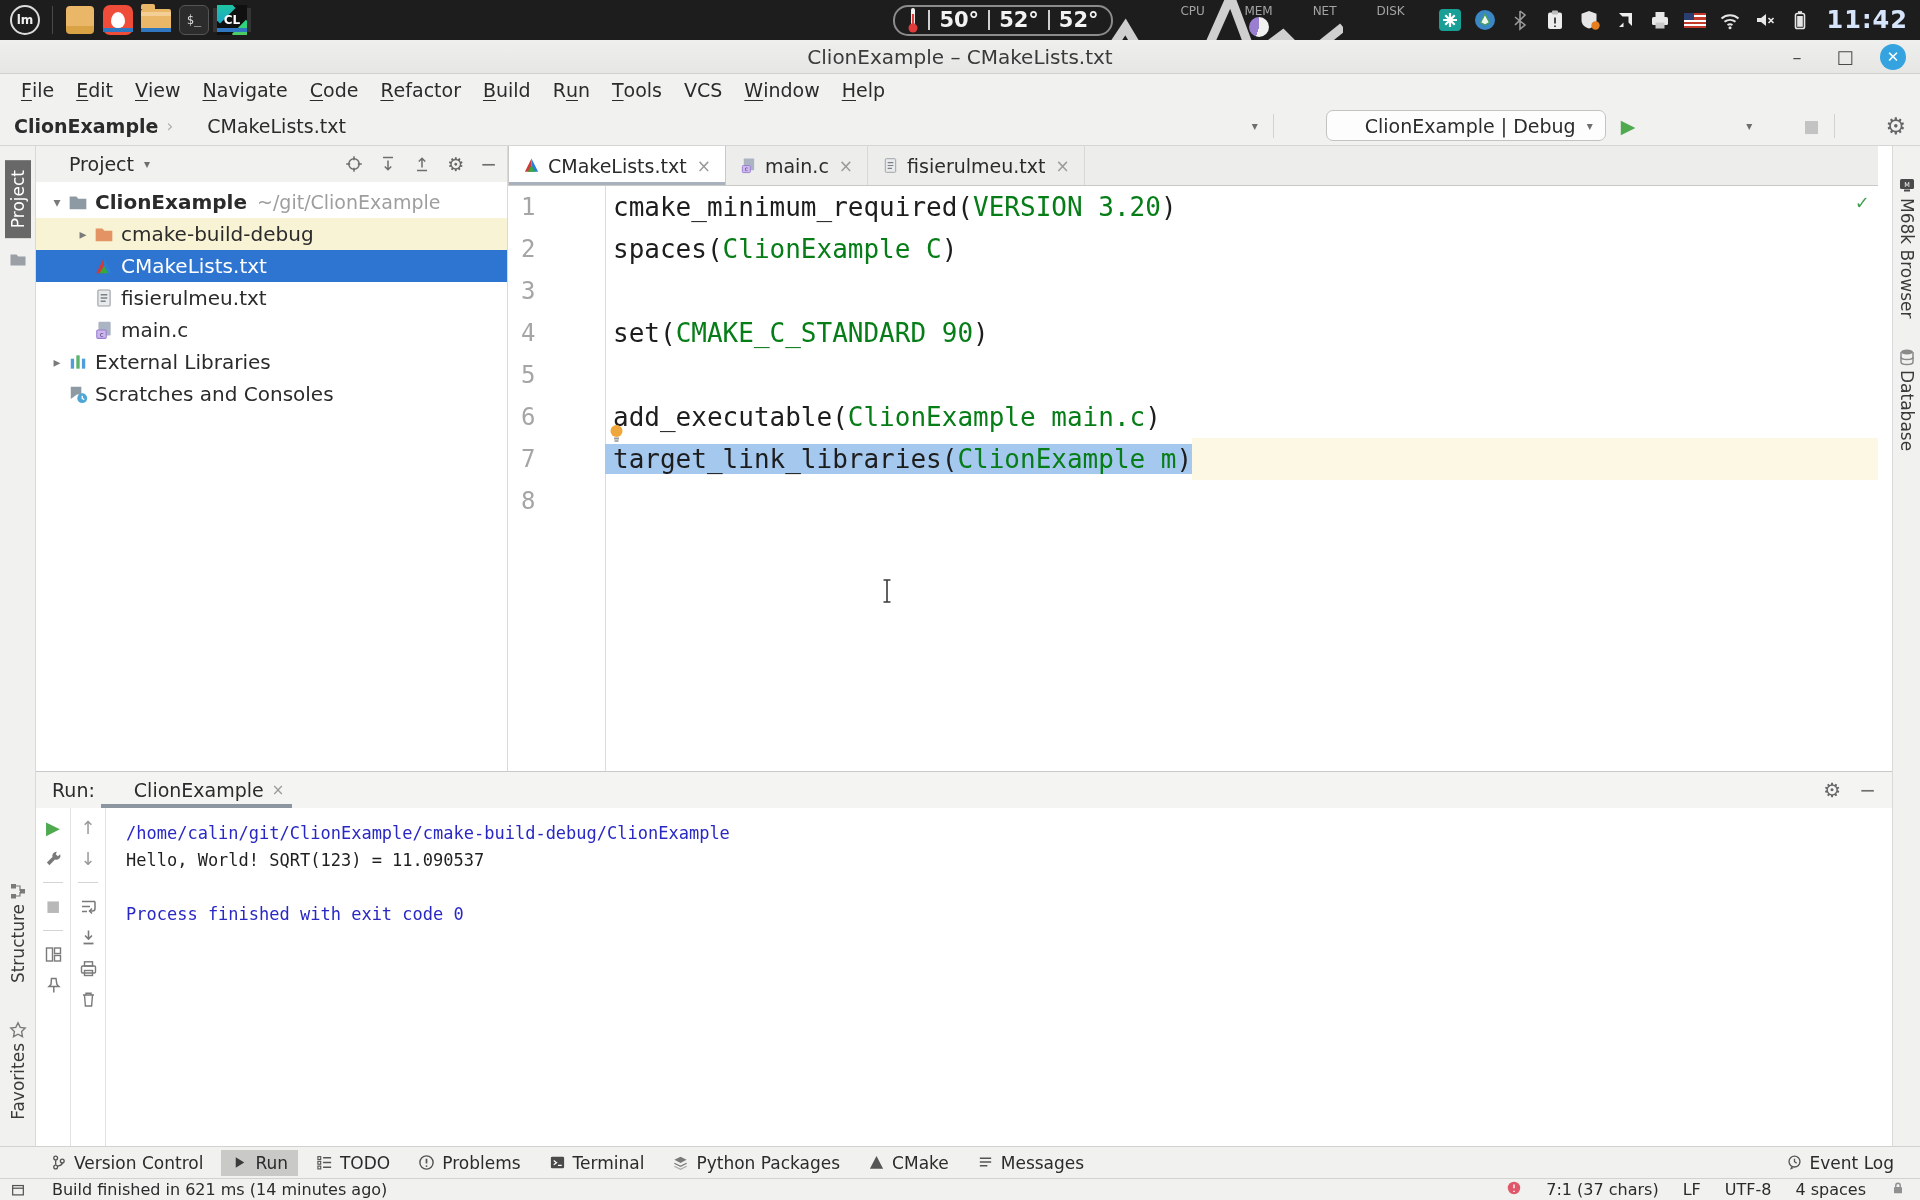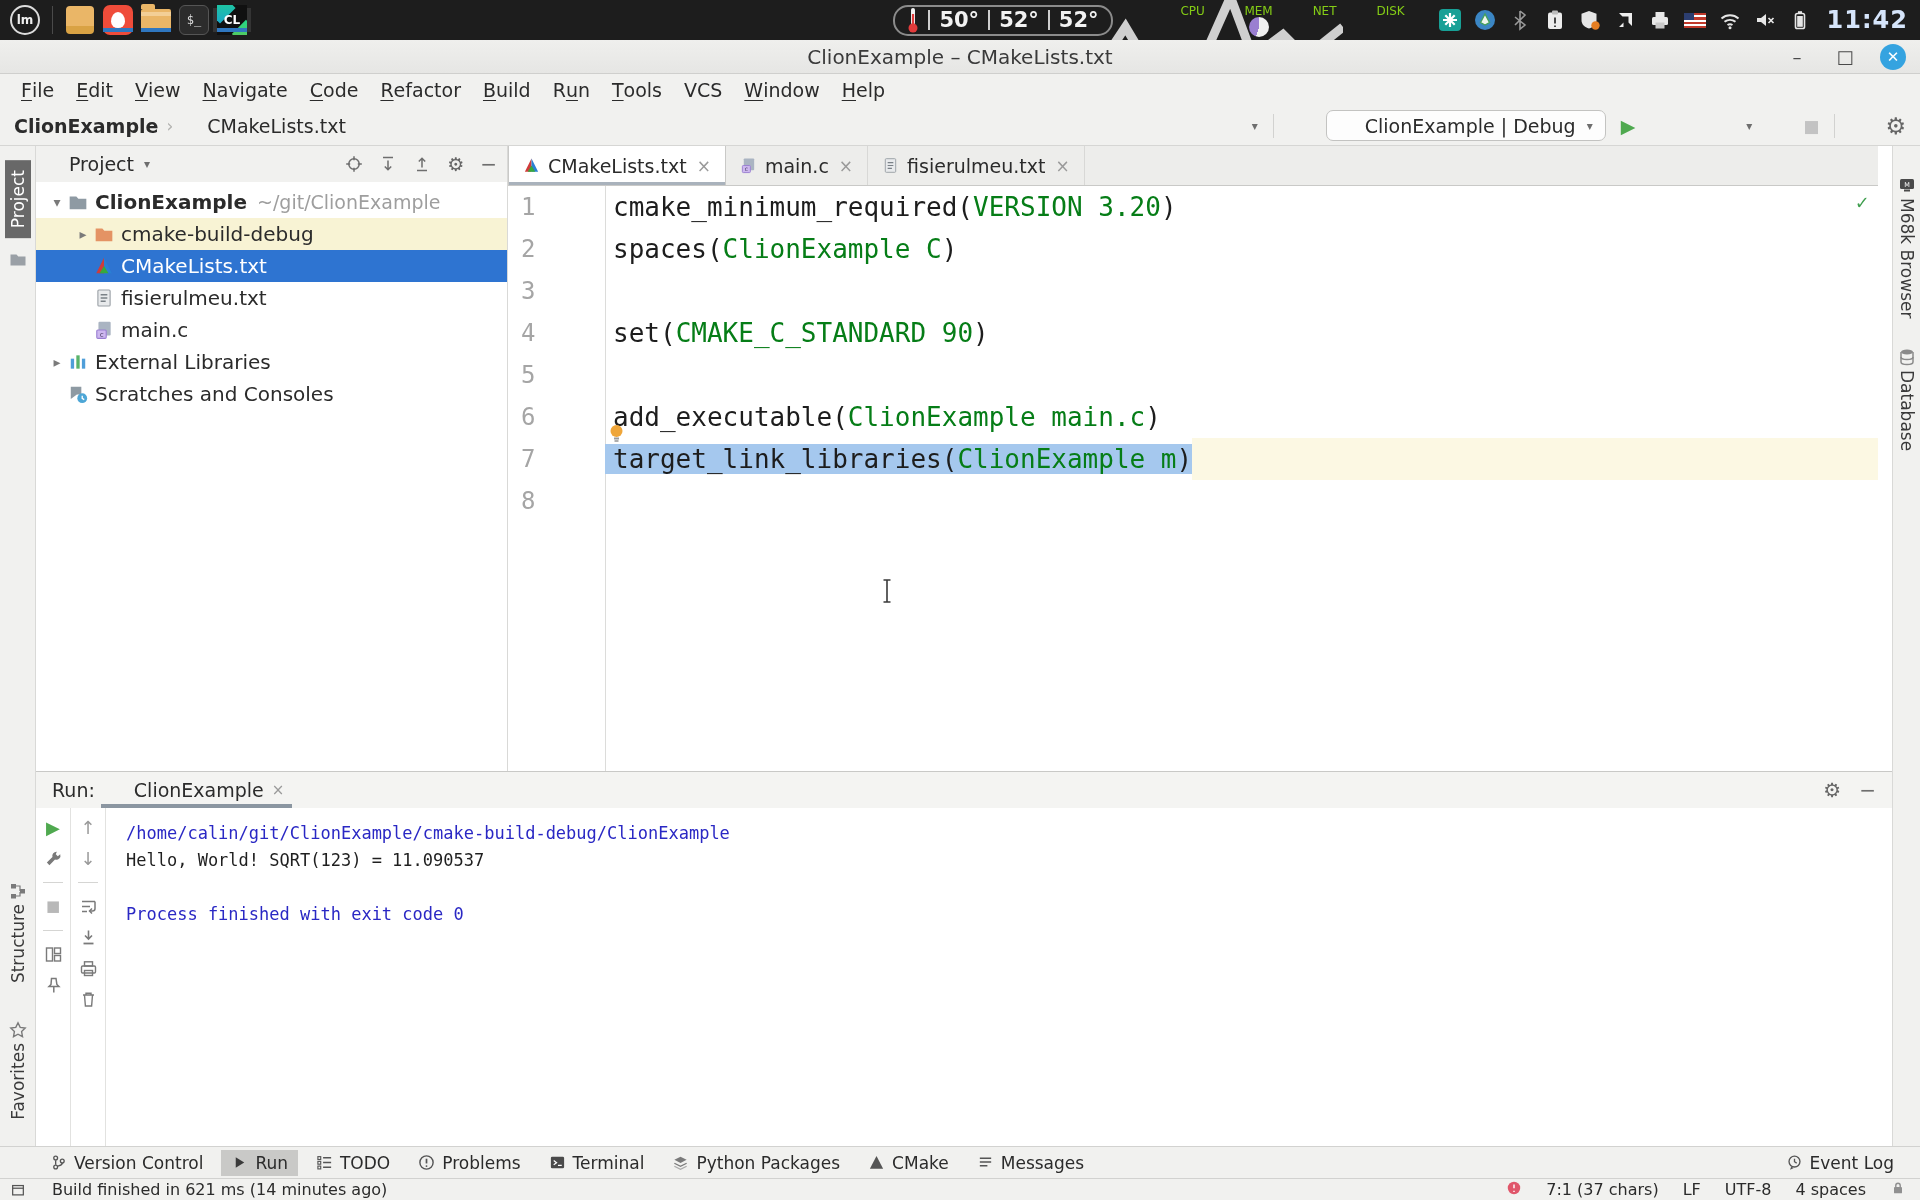--- a/index.html
+++ b/index.html
@@ -30,21 +30,21 @@
 .clionapp b{position:relative;z-index:2;color:#fff;font-size:12px;}
 .clionapp i{position:absolute;z-index:2;left:4px;bottom:0px;color:#fff;font-style:normal;font-size:10px;}
 #tempbox{display:flex;align-items:center;gap:9px;border:2px solid #8b8b8b;border-radius:15px;height:31px;padding:0 12px;margin-right:8px;}
 #tempbox .tval{font-size:21px;font-weight:bold;color:#f2f2f2;}
 #tempbox .tbar{width:2px;height:20px;background:#cfcfcf;}
 #tempbox .i-thermometer{width:12px;height:26px;}
 #bulbwrap{width:26px;display:flex;justify-content:center;margin-right:6px;}
 .i-bulb-pink{width:15px;height:21px;}
 #monitors{display:flex;gap:10px;margin-right:14px;}
 .mon{width:56px;display:flex;flex-direction:column;align-items:center;}
-.mon .mlabel{font-size:12px;color:#84cc16;line-height:14px;}
+.mon .mlabel{font-size:12px;color:#a3a3a3;line-height:14px;}
 .mon .mgraph{width:44px;height:18px;display:flex;align-items:center;justify-content:center;}
 .pie{width:20px;height:20px;border-radius:50%;background:conic-gradient(#f0f0f0 0 55%,#9a7fd1 55% 100%);display:block;}
 #tray{display:flex;align-items:center;gap:13px;margin-right:10px;}
 #tray .icon{width:22px;height:22px;}
 .flag{width:24px;height:15px;background:repeating-linear-gradient(#c0392b 0 2.2px,#fff 2.2px 4.4px);position:relative;display:block;}
 .flag::before{content:'';position:absolute;left:0;top:0;width:10px;height:7px;background:#2c3e70;}
 #clock{font-size:24px;font-weight:bold;color:#d6e5fb;letter-spacing:1px;}
 
 
 #titlebar{position:absolute;left:0;top:40px;width:1920px;height:34px;background:linear-gradient(#efefed,#e6e6e4);border-bottom:1px solid #cfcfcd;display:flex;align-items:center;}

